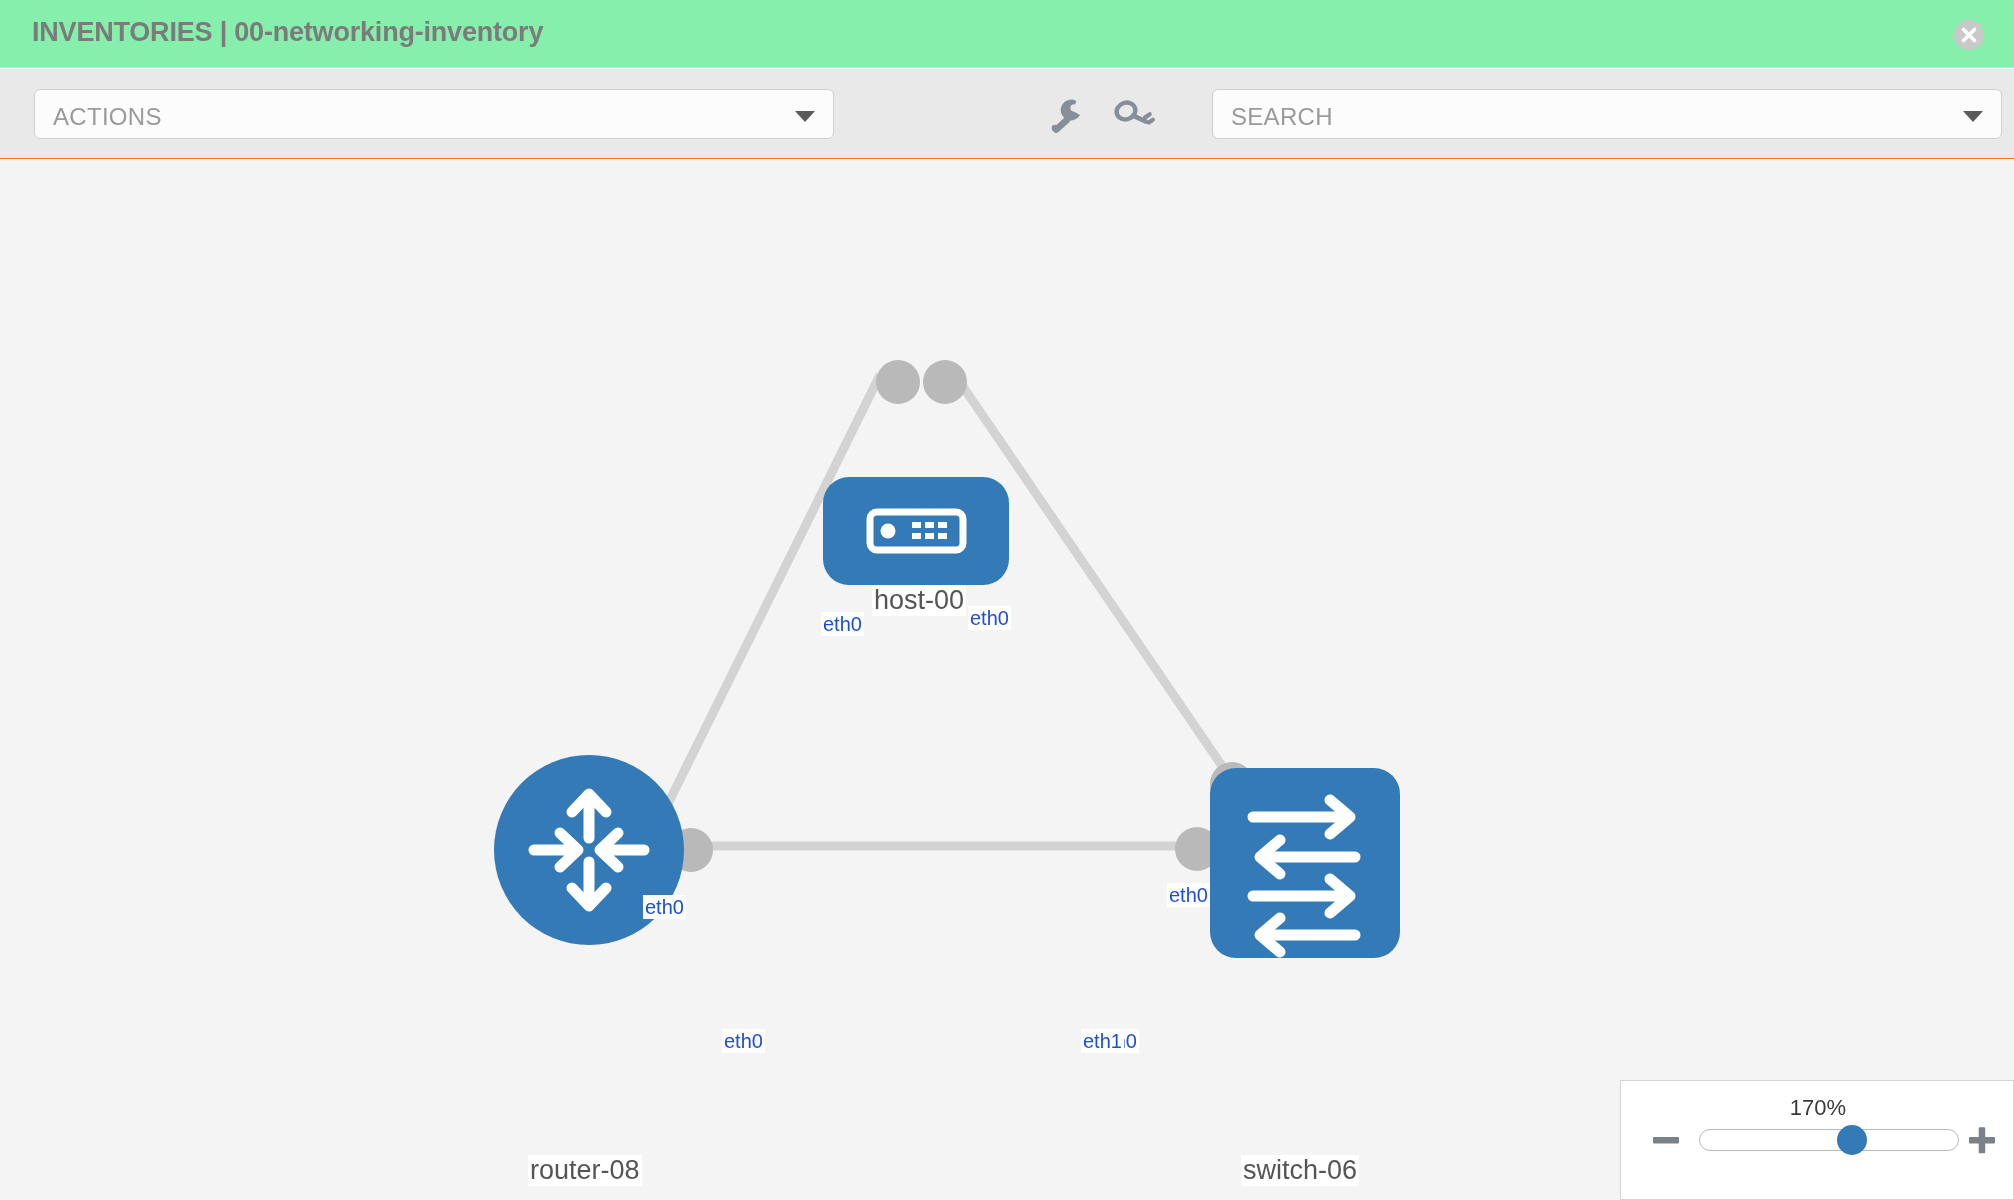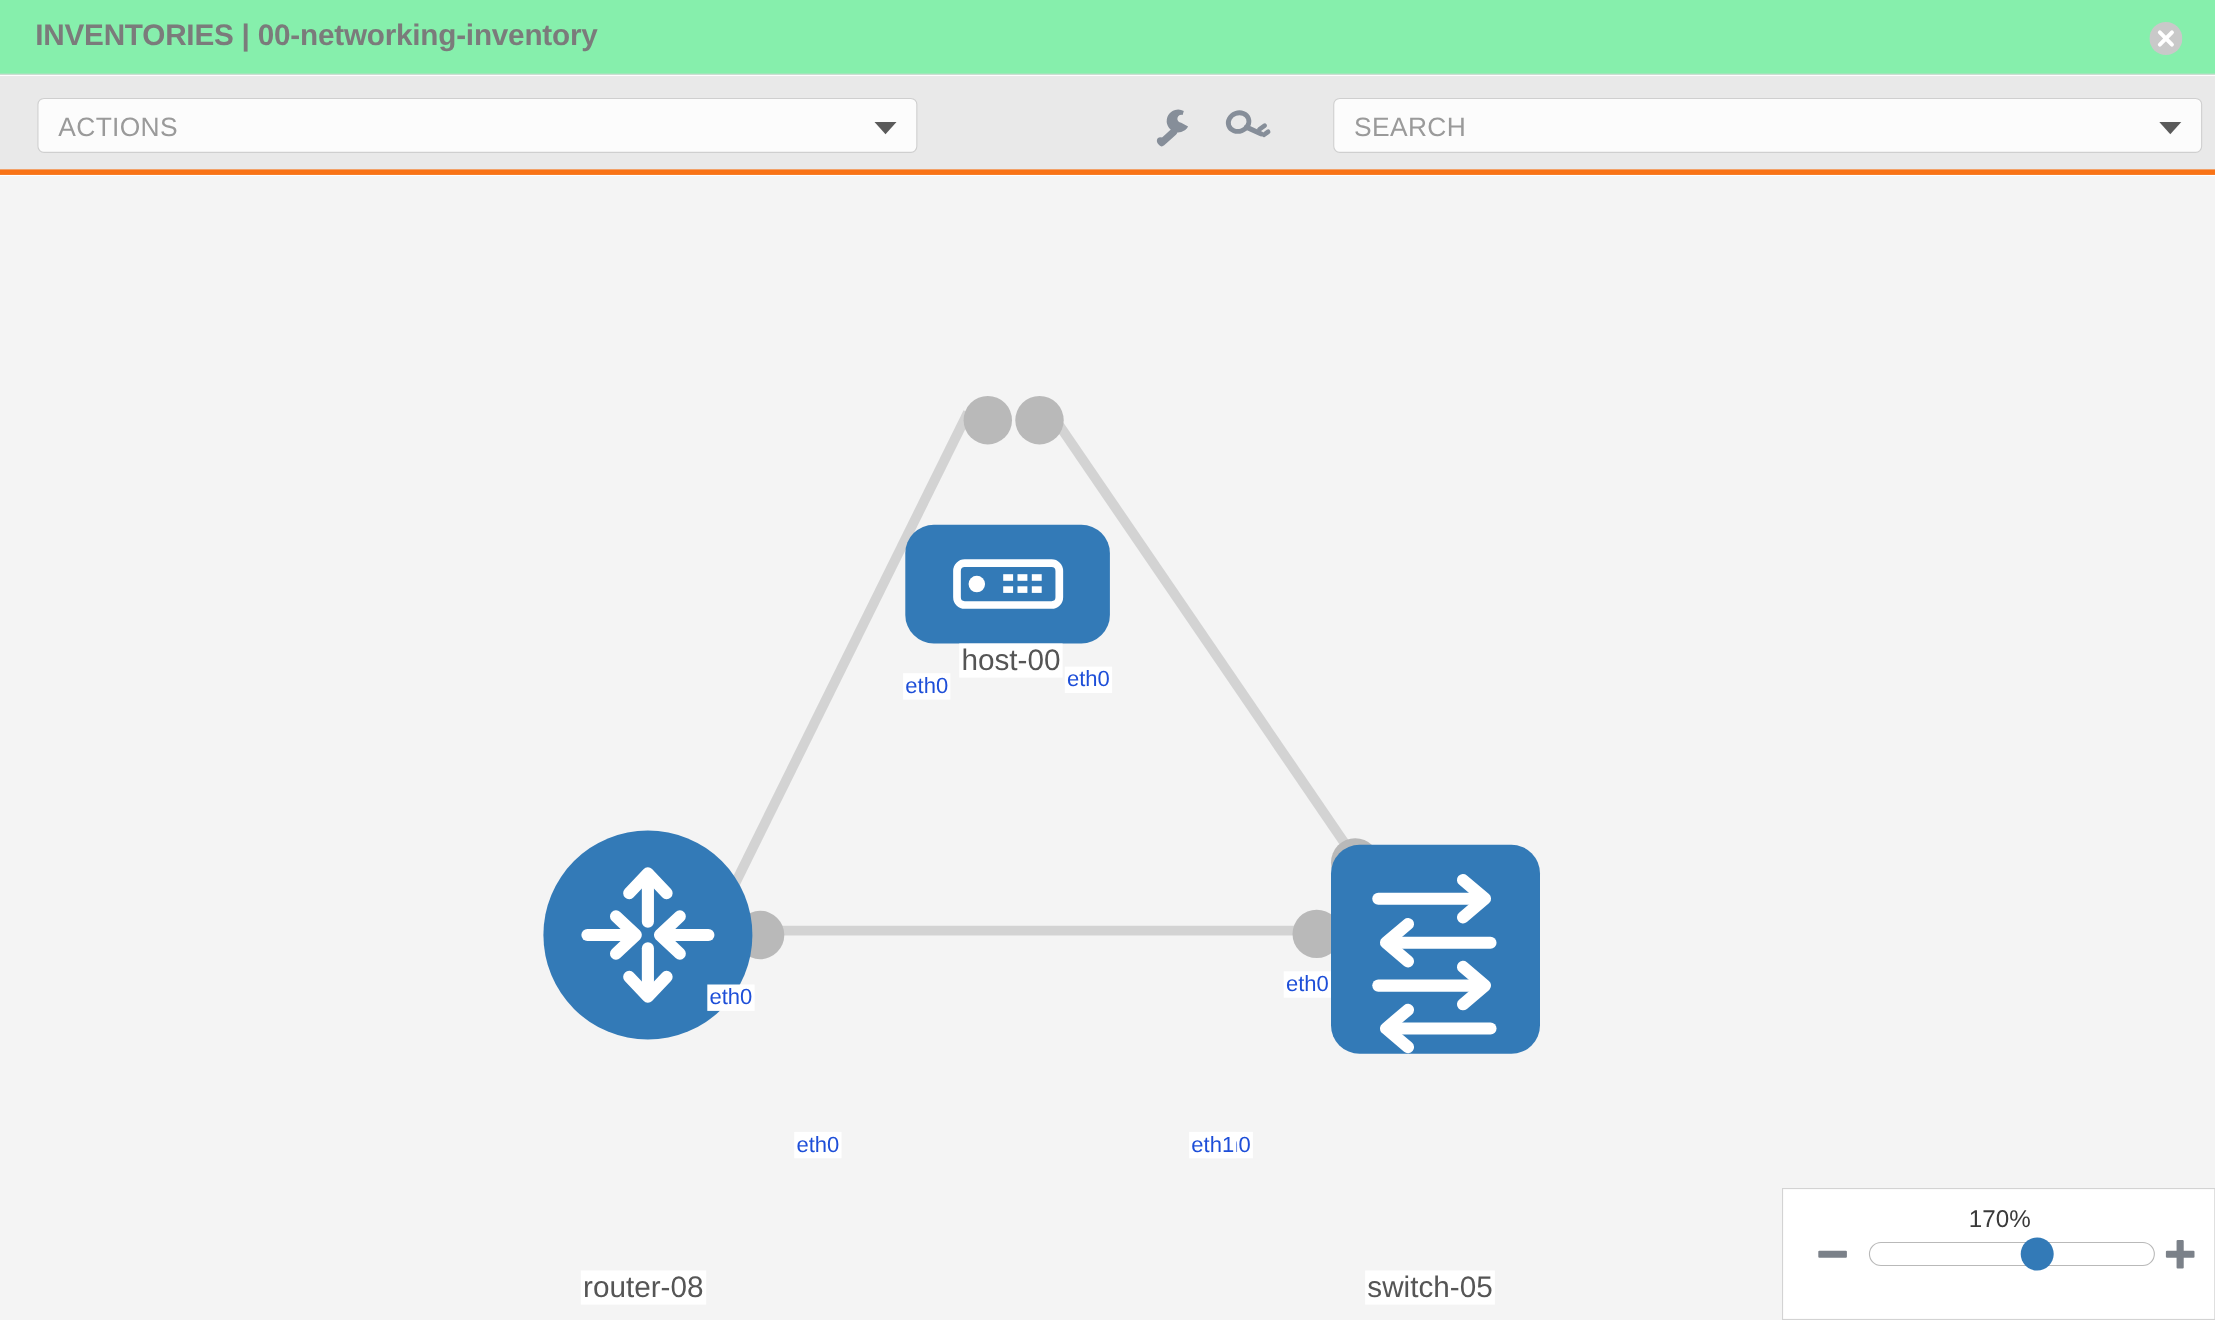--- a/index.html
+++ b/index.html
@@ -27,21 +27,21 @@
   .close-icon {
     position: absolute; right: 30px; top: 20px;
     width: 30px; height: 30px; cursor: pointer;
   }
 
   
   .toolbar {
     position: absolute; top: 69px; left: 0;
     width: 2014px; height: 90px;
     background: #e9e9e9;
-    border-bottom: 5px solid #f97316;
+    border-bottom: 1px solid #f97316;
   }
   .actions-select {
     position: absolute; left: 34px; top: 20px;
     width: 800px; height: 50px;
     background: #fcfcfc;
     border: 1px solid #cfcfcf;
     border-radius: 6px;
   }
   .actions-label {
     position: absolute; left: 18px; top: 13px;
@@ -239,21 +239,21 @@
           <line x1="1253" y1="736" x2="1348" y2="736"></line>
           <polyline points="1330,719 1350,736 1330,753"></polyline>
           <line x1="1355" y1="775" x2="1262" y2="775"></line>
           <polyline points="1280,758 1260,775 1280,792"></polyline>
         </g>
       </g>
     </svg>
 
     <span class="node-label" style="left:872px; top:425px;">host-00</span>
     <span class="node-label" style="left:528px; top:995px;">router-08</span>
-    <span class="node-label" style="left:1241px; top:995px;">switch-05</span>
+    <span class="node-label" style="left:1241px; top:995px;">switch-06</span>
 
     <span class="iface-label" style="left:821px; top:452px;">eth0</span>
     <span class="iface-label" style="left:968px; top:446px;">eth0</span>
     <span class="iface-label" style="left:643px; top:735px;">eth0</span>
     <span class="iface-label" style="left:1167px; top:723px;">eth0</span>
     <span class="iface-label" style="left:722px; top:869px;">eth0</span>
     <span class="iface-label" style="left:1096px; top:869px;">eth0</span>
     <span class="iface-label" style="left:1081px; top:869px;">eth1</span>
   </div>
 

